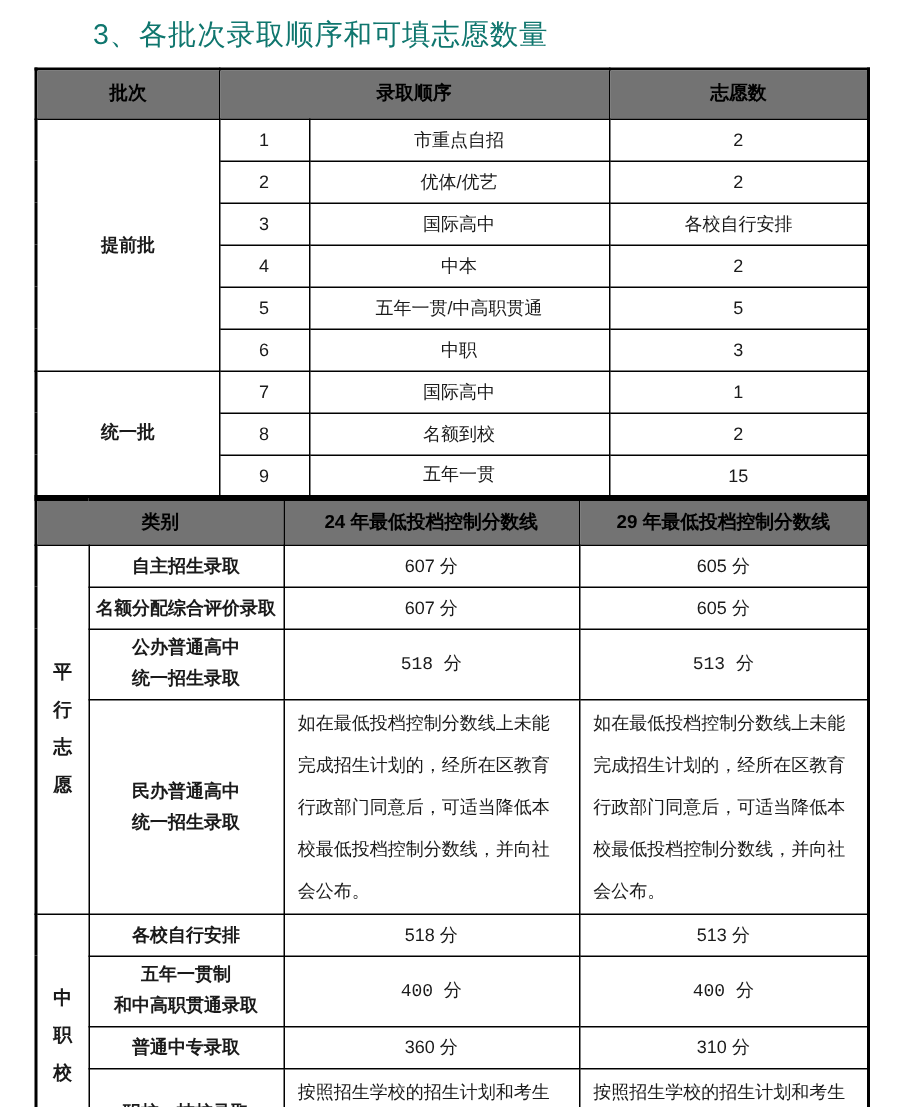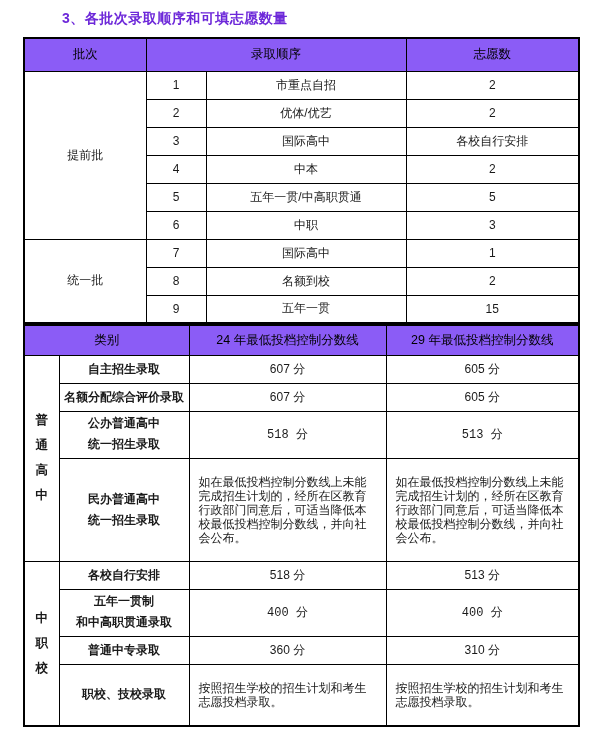--- a/index.html
+++ b/index.html
@@ -6,69 +6,69 @@
   html, body { margin: 0; padding: 0; }
   body {
     width: 611px; height: 738px;
     background: #ffffff;
     font-family: "Liberation Sans", sans-serif;
     color: #1a1a1a;
     overflow: hidden;
   }
   .content { padding: 6px 0 0 23px; }
   .sec-title {
-    font-size: 14px;
-    font-weight: bold;
-    color: #6d28d9;
+    font-size: 19px;
+    font-weight: normal;
+    color: #0f766e;
     margin: 4px 0 9px 39px;
     letter-spacing: 0.5px;
   }
   .sec-title.second { margin-top: 17px; }
   table {
     border-collapse: collapse;
     table-layout: fixed;
     width: 555px;
     border: 2px solid #000000;
     font-size: 12px;
   }
   th, td {
     border: 1px solid #000000;
     text-align: center;
     vertical-align: middle;
     padding: 2px 4px;
     overflow: hidden;
   }
   tr.head th {
-    background: #8b5cf6;
-    font-weight: normal;
+    background: #737373;
+    font-weight: bold;
     color: #000000;
     height: 33px;
     font-size: 12.5px;
   }
   
   .t1 tr.r td { height: 28px; }
-  .t1 td.batch { font-weight: normal; }
+  .t1 td.batch { font-weight: bold; }
   
   .t2 tr.head th { height: 30px; }
   .t2 td.vlabel {
     font-weight: bold;
     padding: 0 10px;
     word-break: break-all;
     line-height: 25px;
     font-size: 12.5px;
   }
   .t2 td.cat {
     font-weight: bold;
     white-space: pre-line;
     line-height: 21px;
   }
   .t2 td.longtext {
     text-align: left;
-    padding: 16px 9px;
-    line-height: 14px;
+    padding: 1px 9px;
+    line-height: 28px;
     font-weight: normal;
   }
   .rh28 { height: 28px; }
   .rh44 { height: 44px; font-family: Liberation Mono, monospace; }
   .rh94 { height: 94px; }
   .rh42 { height: 42px; }
 </style>
 </head>
 <body>
 
@@ -147,21 +147,21 @@
         <col style="width:197px">
         <col style="width:193px">
     </colgroup>
     <tbody>
       <tr class="head">
         <th colspan="2">类别</th>
         <th>24 年最低投档控制分数线</th>
         <th>29 年最低投档控制分数线</th>
       </tr>
       <tr class="rh28">
-        <td class="vlabel" rowspan="4">普通高中</td>
+        <td class="vlabel" rowspan="4">平行志愿</td>
         <td class="cat">自主招生录取</td>
         <td>607 分</td>
         <td>605 分</td>
       </tr>
       <tr class="rh28">
         <td class="cat">名额分配综合评价录取</td>
         <td>607 分</td>
         <td>605 分</td>
       </tr>
       <tr class="rh44">

